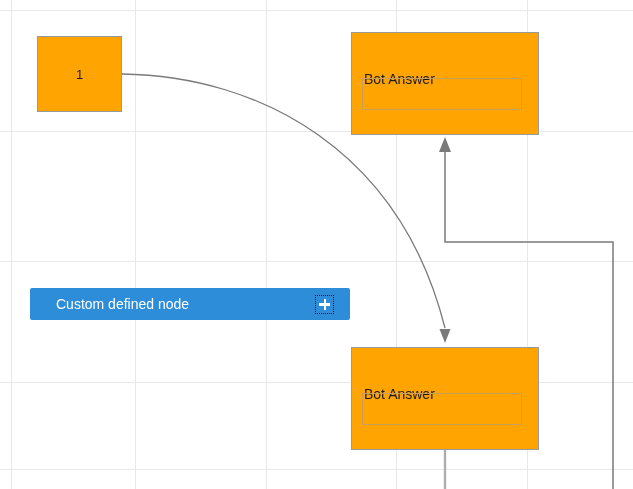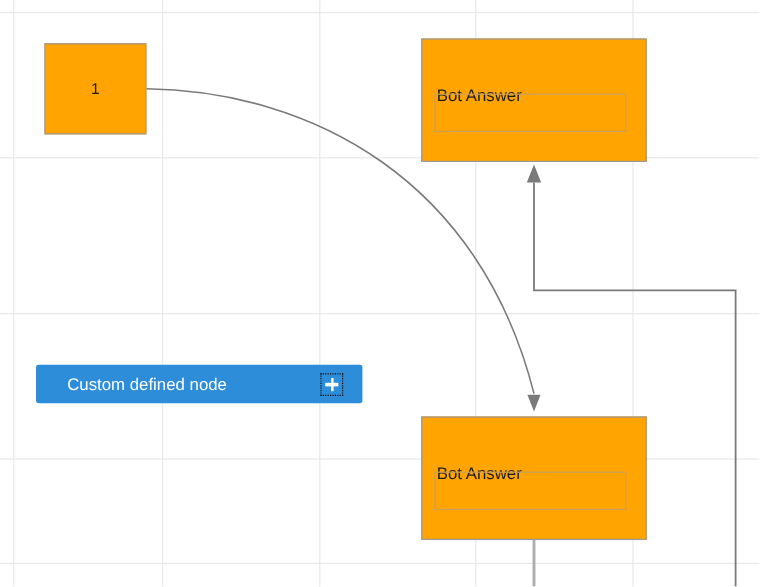--- a/index.html
+++ b/index.html
@@ -164,21 +164,21 @@
   <div class="node" style="left:351px; top:32px; width:188px; height:103px;">
     <div class="node-title">Bot Answer</div>
     <div class="node-slot"></div>
   </div>
 
   <div class="node" style="left:351px; top:347px; width:188px; height:103px;">
     <div class="node-title">Bot Answer</div>
     <div class="node-slot"></div>
   </div>
 
-  <div class="palette-bar" style="left:30px; top:304px; width:272px; height:32px;">
+  <div class="palette-bar" style="left:30px; top:288px; width:320px; height:32px;">
     <span class="palette-label">Custom defined node</span>
     <span class="palette-add">
       <span class="bar-h"></span>
       <span class="bar-v"></span>
     </span>
   </div>
 
 </div>
 
 </body></html>

